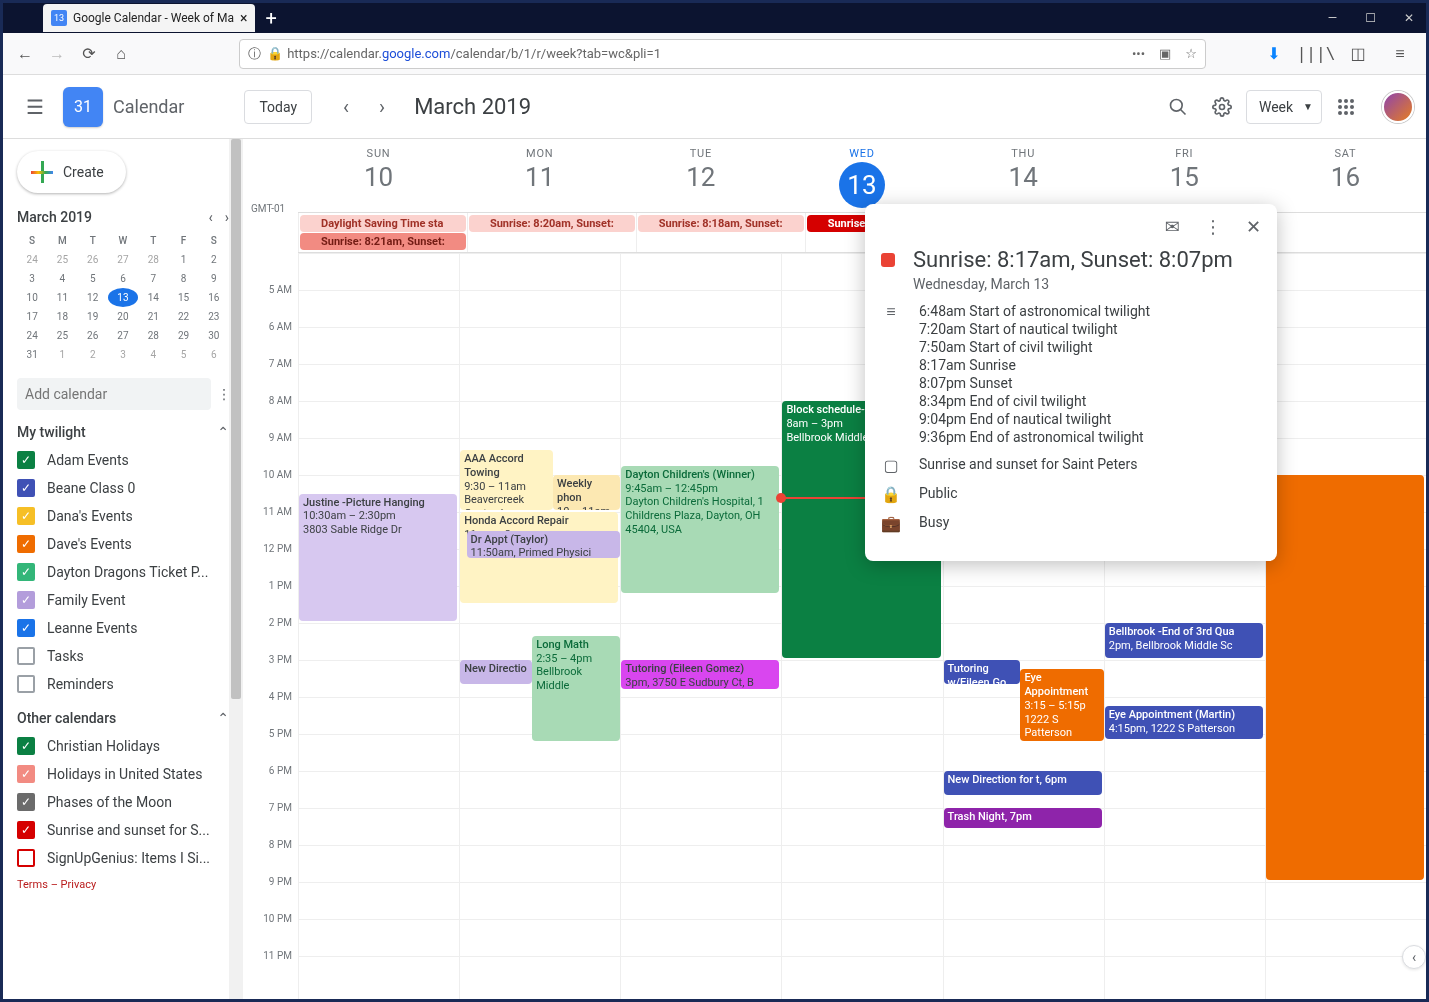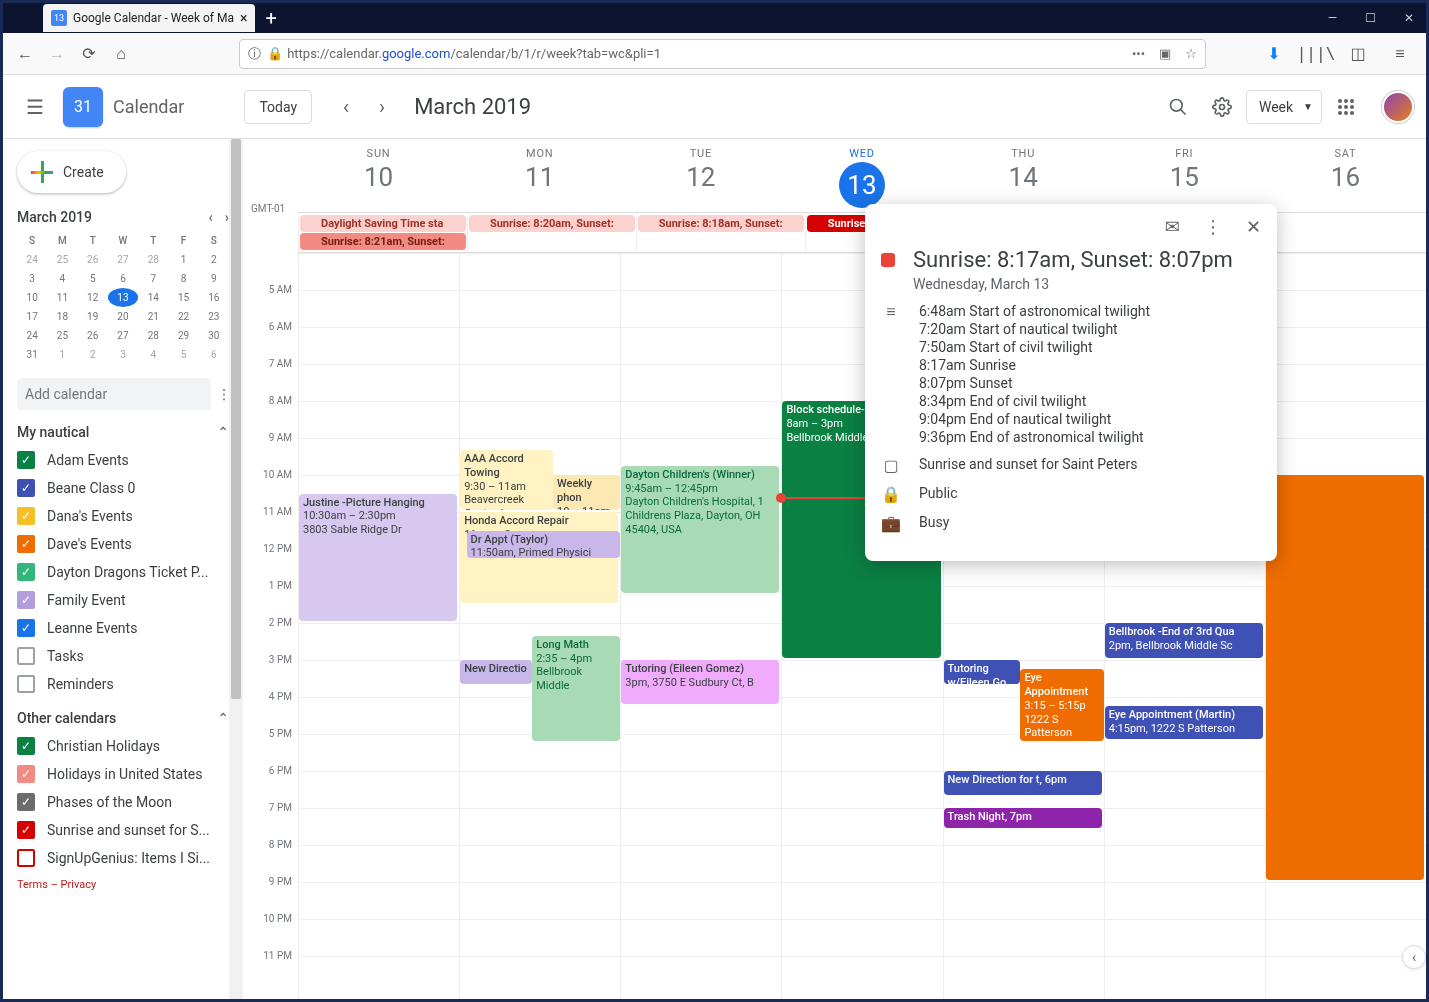--- a/index.html
+++ b/index.html
@@ -235,21 +235,21 @@
         <span class="outside">3</span>
         <span class="outside">4</span>
         <span class="outside">5</span>
         <span class="outside">6</span>
       </div>
     <div class="add-cal">
       <input placeholder="Add calendar" style="">
       <span style="color:#5f6368;">⋮</span>
     </div>
     <div class="section-h">
-        <span>My nautical</span>
+        <span>My twilight</span>
         <span class="chev">⌃</span>
       </div>
     <div id="my-cals">
         <div class="cal-item">
           <span class="checkbox" style="border-color: rgb(11, 128, 67); background: rgb(11, 128, 67);">✓</span>
           <span>Adam Events</span>
         </div>
         <div class="cal-item">
           <span class="checkbox" style="border-color: rgb(63, 81, 181); background: rgb(63, 81, 181);">✓</span>
           <span>Beane Class 0</span>
@@ -476,21 +476,21 @@
             <div class="hour-line" style="top: 555px;"></div>
             <div class="hour-line" style="top: 592px;"></div>
             <div class="hour-line" style="top: 629px;"></div>
             <div class="hour-line" style="top: 666px;"></div>
             <div class="hour-line" style="top: 703px;"></div>
             <div class="event" style="top: 212.75px; height: 127.5px; left: 0px; width: calc(100% - 2px); background: rgb(168, 218, 181); color: rgb(11, 107, 58);">
               <div class="t">Dayton Children's (Winner)</div>
               <div>9:45am – 12:45pm</div>
               <div>Dayton Children's Hospital, 1 Childrens Plaza, Dayton, OH 45404, USA</div>
             </div>
-            <div class="event" style="top: 407px; height: 44px; left: 0px; width: calc(100% - 2px); background: #f0abfc; color: rgb(60, 64, 67);">
+            <div class="event" style="top: 407px; height: 29px; left: 0px; width: calc(100% - 2px); background: #d946ef; color: rgb(60, 64, 67);">
               <div class="t">Tutoring (Eileen Gomez)</div>
               <div>3pm, 3750 E Sudbury Ct, B</div>
             </div>
           </div>
           <div class="day-col">
             <div class="hour-line" style="top: 0px;"></div>
             <div class="hour-line" style="top: 37px;"></div>
             <div class="hour-line" style="top: 74px;"></div>
             <div class="hour-line" style="top: 111px;"></div>
             <div class="hour-line" style="top: 148px;"></div>

